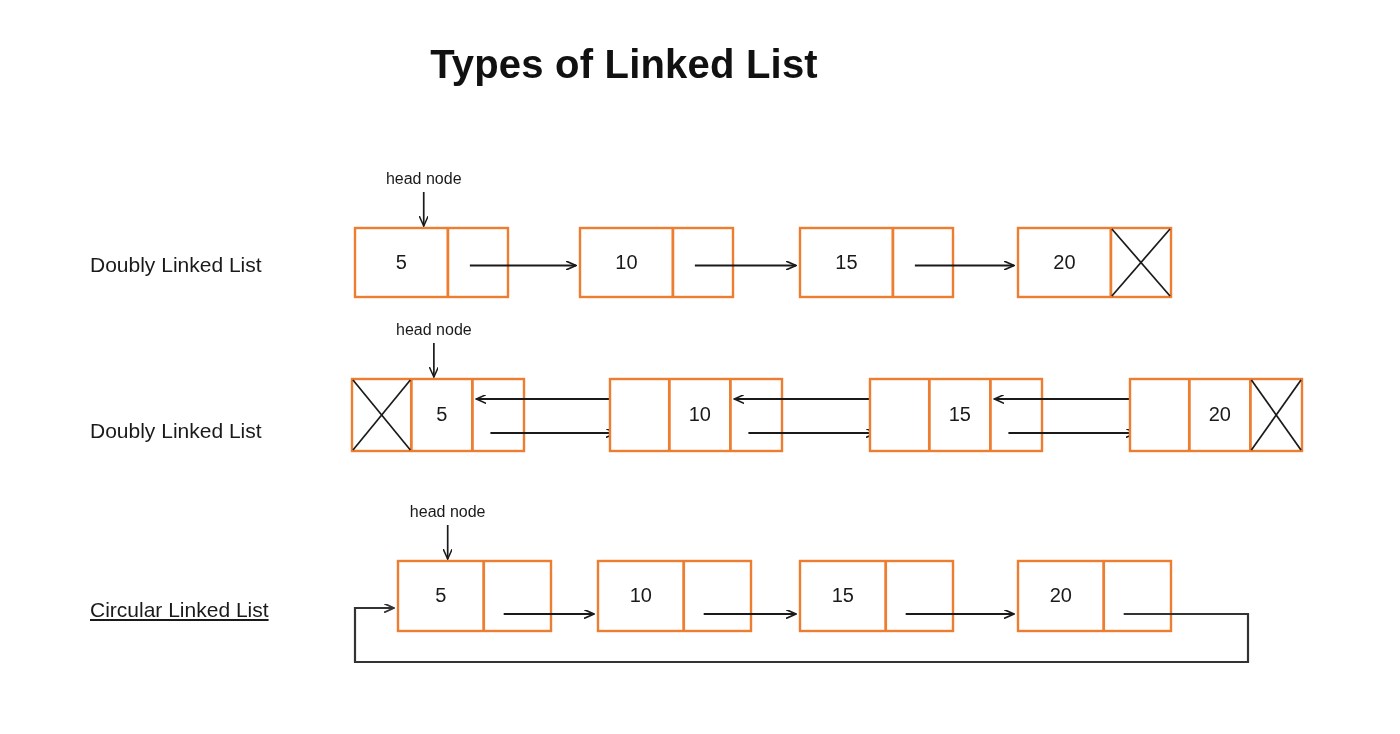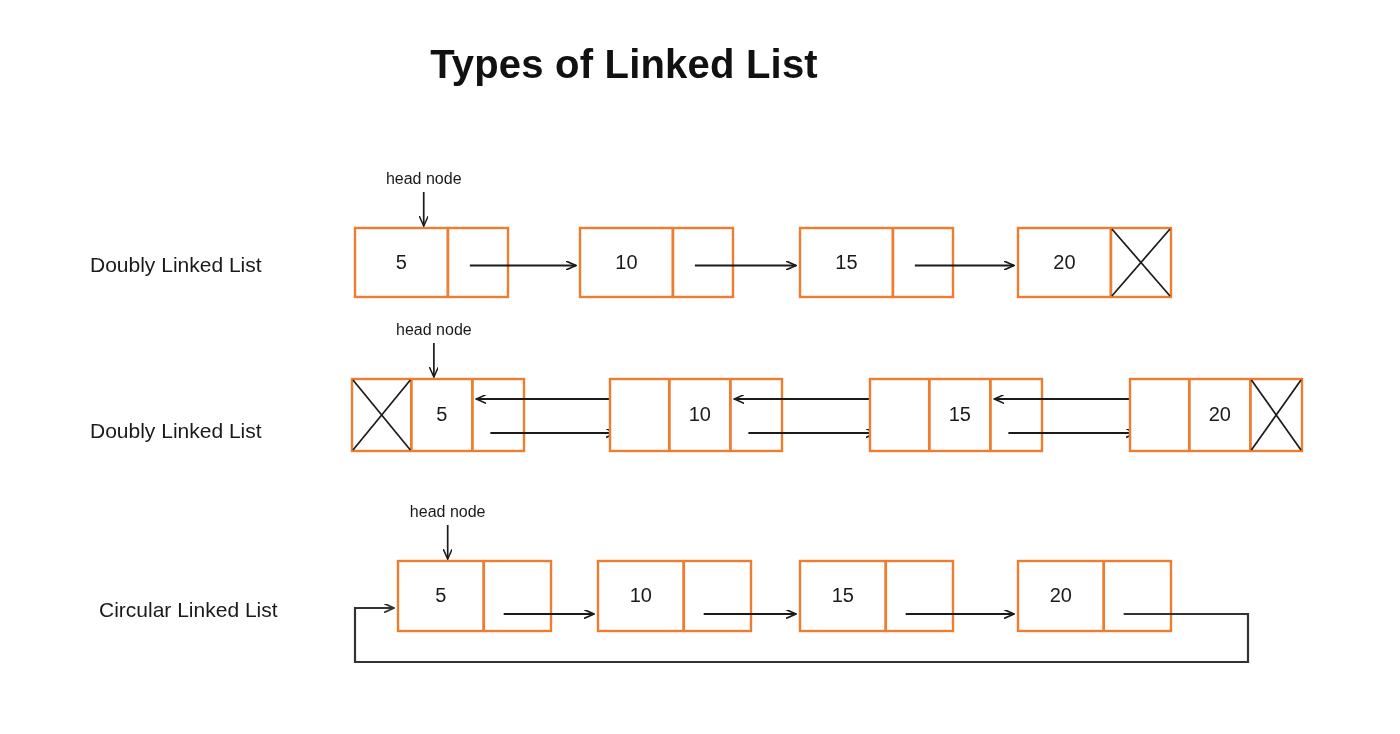--- a/index.html
+++ b/index.html
@@ -35,21 +35,21 @@
   .row-label {
     position: absolute;
     font-size: 21px;
     font-weight: 400;
     color: #1a1a1a;
     white-space: nowrap;
     font-family: "Liberation Sans", sans-serif;
   }
   #lbl-singly  { left: 90px;  top: 253px; }
   #lbl-doubly  { left: 90px;  top: 403px; margin-top: 16px; }
-  #lbl-circ    { left: 99px;  top: 598px; }
+  #lbl-circ    { left: 90px;  top: 598px; text-decoration: underline; }
 
   svg.diagram {
     position: absolute;
     left: 0;
     top: 0;
     width: 1400px;
     height: 734px;
     overflow: visible;
   }
   .node-box {

